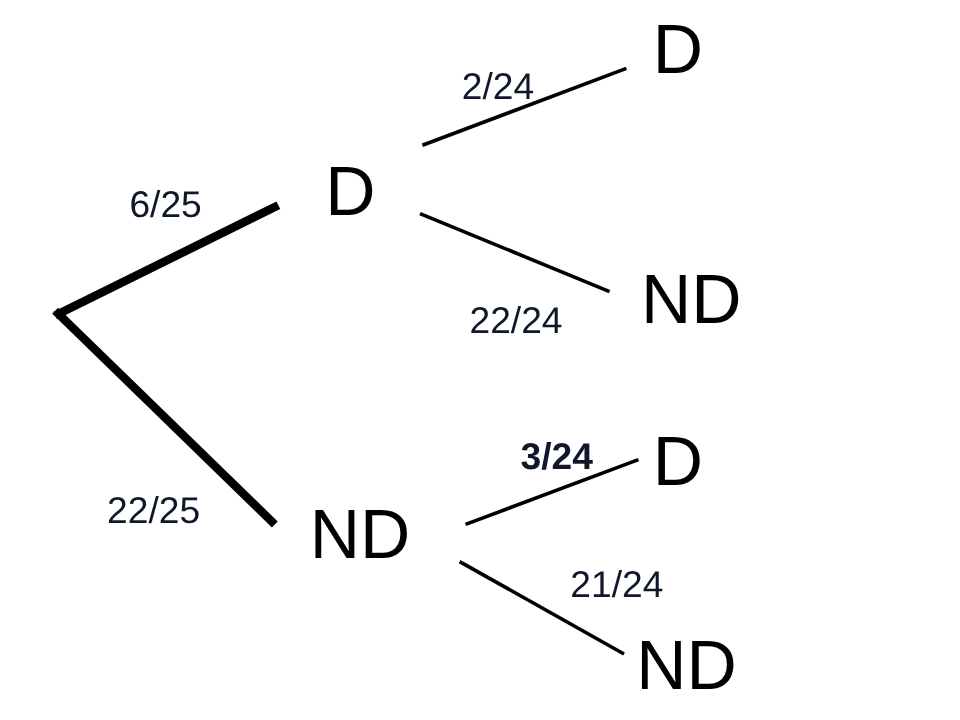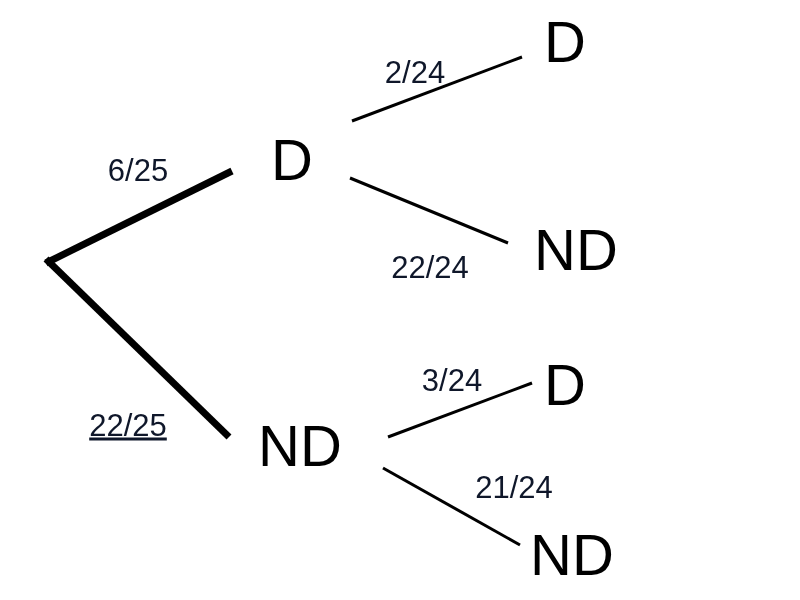--- a/index.html
+++ b/index.html
@@ -52,20 +52,20 @@
 
 <div class="prob-label" style="left:138px; top:170px;">6/25</div>
 <div class="node-label" style="left:292px; top:160px;">D</div>
 
 <div class="prob-label" style="left:415px; top:72px;">2/24</div>
 <div class="node-label" style="left:565px; top:42px;">D</div>
 
 <div class="prob-label" style="left:430px; top:253px;margin-top:14px;">22/24</div>
 <div class="node-label" style="left:576px; top:250px;">ND</div>
 
-<div class="prob-label" style="left:128px; top:425px;text-decoration:underline;">22/25</div>
+<div class="prob-label" style="left:128px; top:425px;">22/25</div>
 <div class="node-label" style="left:300px; top:446px;">ND</div>
 
-<div class="prob-label" style="left:452px; top:380px;">3/24</div>
+<div class="prob-label" style="left:464px; top:380px;font-weight:bold;">3/24</div>
 <div class="node-label" style="left:565px; top:385px;">D</div>
 
 <div class="prob-label" style="left:478px; top:487px;margin-left:36px;">21/24</div>
 <div class="node-label" style="left:572px; top:555px;">ND</div>
 
 </body></html>

